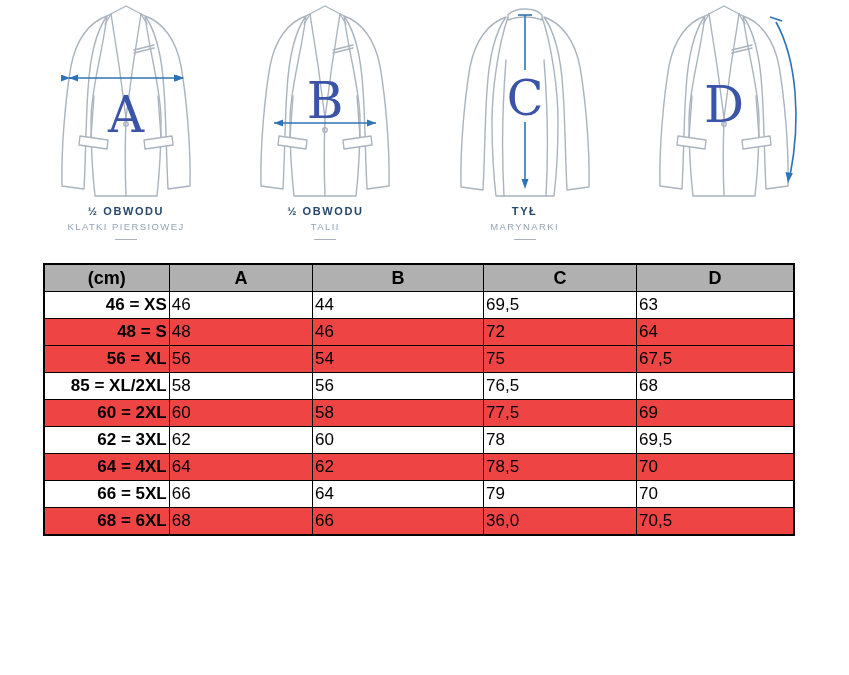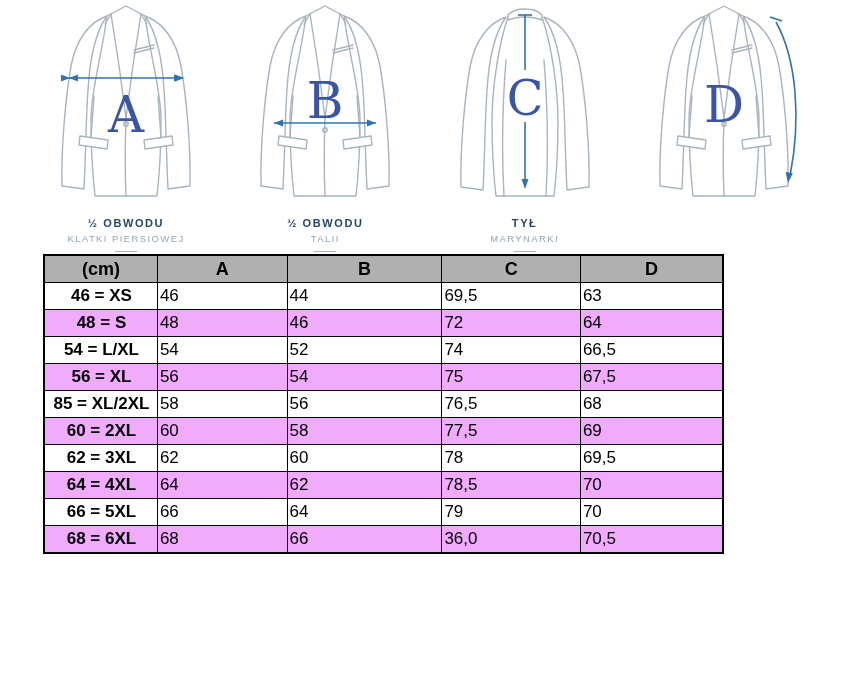--- a/index.html
+++ b/index.html
@@ -9,58 +9,58 @@
   }
   
   .diagrams{
     position:absolute;left:28px;top:0;width:794px;height:258px;
     display:flex;justify-content:space-between;
   }
   .diagram{
     width:196px;display:flex;flex-direction:column;align-items:center;
   }
   .jacket-svg{width:190px;height:205px;display:block;}
-  .diagram-label{margin-top:12px;text-align:center;}
+  .diagram-label{text-align:center;}
   .diagram-title{
     font-size:11px;font-weight:bold;letter-spacing:1.6px;color:#24476b;
   }
   .diagram-subtitle{
     margin-top:4px;font-size:9.5px;letter-spacing:1.4px;color:#93a5b8;
   }
   .diagram-dash{
     margin:7px auto 0;width:22px;height:0;border-top:1.5px solid #a9b4bf;
   }
   .letter-text{
     font-family:"DejaVu Serif",serif;
     fill:#3a54a8;
   }
   
   .size-table{
-    position:absolute;left:43px;top:254px;width:681px;
+    position:absolute;left:43px;top:263px;width:752px;
     border-collapse:collapse;table-layout:fixed;
     font-size:17px;color:#000;
   }
   .size-table col.c0{width:16.7%;}
   .size-table col.c1{width:19.1%;}
   .size-table col.c2{width:22.8%;}
   .size-table col.c3{width:20.4%;}
   .size-table col.c4{width:21.0%;}
   .size-table th,.size-table td{
     border:1px solid #000;height:26px;padding:0 2px;
     overflow:hidden;white-space:nowrap;
   }
   .size-table{border:2px solid #000;}
   .size-table thead th{
     background:#b0b0b0;font-weight:bold;text-align:center;font-size:18px;
   }
   .size-table td.size-cell{
-    font-weight:bold;text-align:center;padding-left:3px;font-size:17px;
+    font-weight:bold;text-align:right;padding-left:3px;font-size:17px;
   }
   .size-table td.val-cell{text-align:left;}
-  .size-table tr.shaded td{background:#f0abfc;}
+  .size-table tr.shaded td{background:#ef4444;}
 </style>
 </head>
 <body>
 
 <svg width="0" height="0" style="position:absolute">
   <defs>
     <marker id="ah" markerUnits="userSpaceOnUse" markerWidth="10" markerHeight="8" refX="8" refY="3.5" orient="auto">
       <path d="M0,0 L9,3.5 L0,7 Z" fill="#2e74b5"></path>
     </marker>
   </defs>
@@ -195,27 +195,20 @@
         <td class="val-cell">69,5</td>
         <td class="val-cell">63</td>
       </tr>
       <tr class="shaded">
     <td class="size-cell">48 = S</td>
   <td class="val-cell">48</td>
         <td class="val-cell">46</td>
         <td class="val-cell">72</td>
         <td class="val-cell">64</td>
       </tr>
-      <tr>
-    <td class="size-cell">54 = L/XL</td>
-  <td class="val-cell">54</td>
-        <td class="val-cell">52</td>
-        <td class="val-cell">74</td>
-        <td class="val-cell">66,5</td>
-      </tr>
       <tr class="shaded">
     <td class="size-cell">56 = XL</td>
   <td class="val-cell">56</td>
         <td class="val-cell">54</td>
         <td class="val-cell">75</td>
         <td class="val-cell">67,5</td>
       </tr>
       <tr>
     <td class="size-cell">85 = XL/2XL</td>
   <td class="val-cell">58</td>

